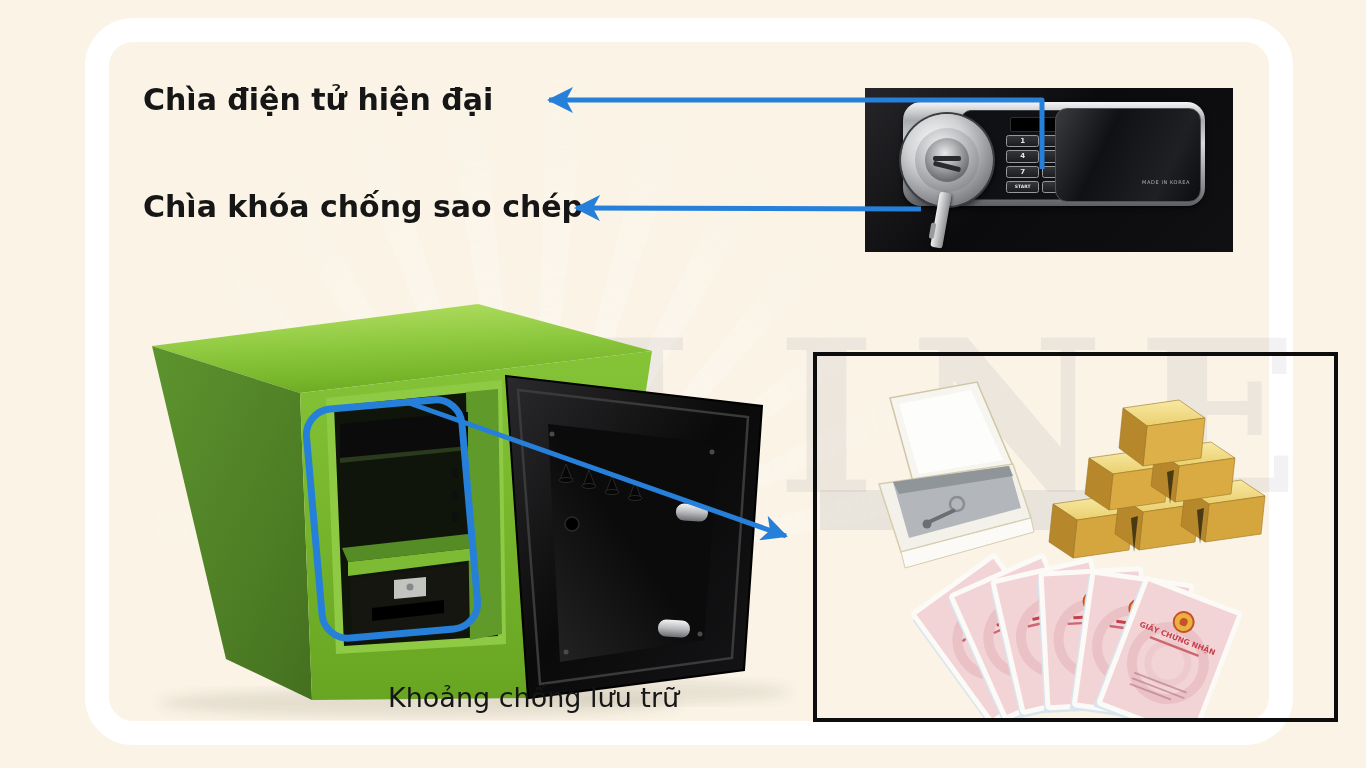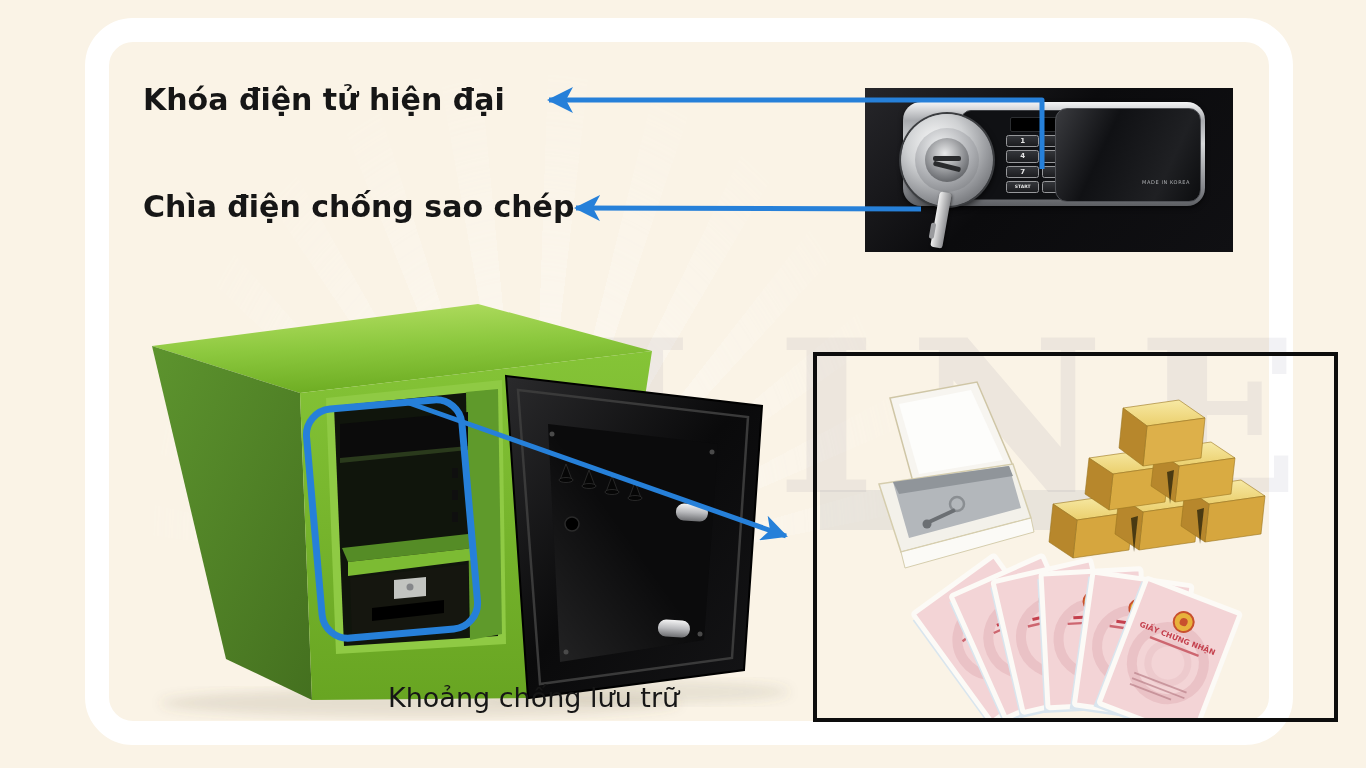--- a/index.html
+++ b/index.html
@@ -316,22 +316,22 @@
           <text x="50" y="48" font-size="7.5" font-weight="bold" fill="#c4404d" text-anchor="middle">GIẤY CHỨNG NHẬN</text>
           <rect x="24" y="53" width="52" height="2.4" fill="#cd6670"></rect>
           <rect x="22" y="92" width="56" height="1.8" fill="#b98089" opacity="0.7"></rect>
           <rect x="22" y="98" width="56" height="1.8" fill="#b98089" opacity="0.7"></rect>
           <rect x="22" y="104" width="44" height="1.8" fill="#b98089" opacity="0.7"></rect>
         </g>
       </g>
     </svg>
   </div>
 
-  <div class="callout c1">Khóa điện tử hiện đại</div>
-  <div class="callout c2">Chìa điện chống sao chép</div>
+  <div class="callout c1">Chìa điện tử hiện đại</div>
+  <div class="callout c2">Chìa khóa chống sao chép</div>
   <div class="callout c3">Khoảng chống lưu trữ</div>
 
   <svg class="svgfill" width="1366" height="768" viewBox="0 0 1366 768">
     <defs>
       <marker id="ah" markerUnits="userSpaceOnUse" markerWidth="30" markerHeight="26" refX="24" refY="13" orient="auto">
         <path d="M0,0 L26,13 L0,26 L7,13 Z" fill="#2680d9"></path>
       </marker>
     </defs>
     <path d="M1042,169 L1042,100 L549,100" fill="none" stroke="#2680d9" stroke-width="5" stroke-linejoin="round" marker-end="url(#ah)"></path>
     <path d="M921,209 L576,208" fill="none" stroke="#2680d9" stroke-width="5" marker-end="url(#ah)"></path>

